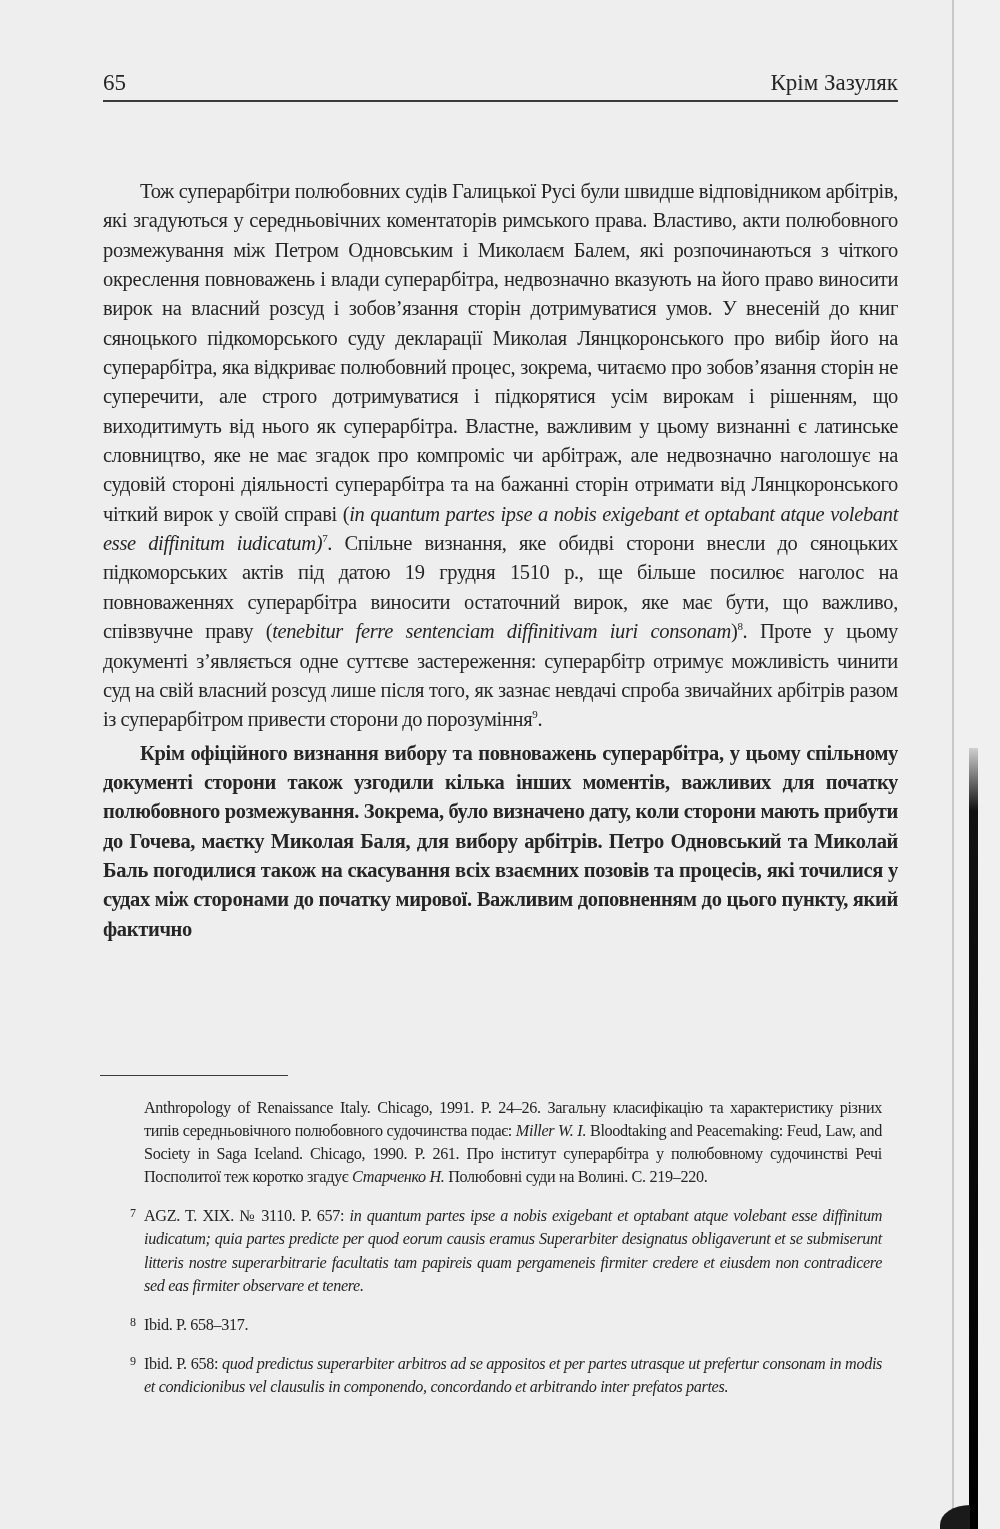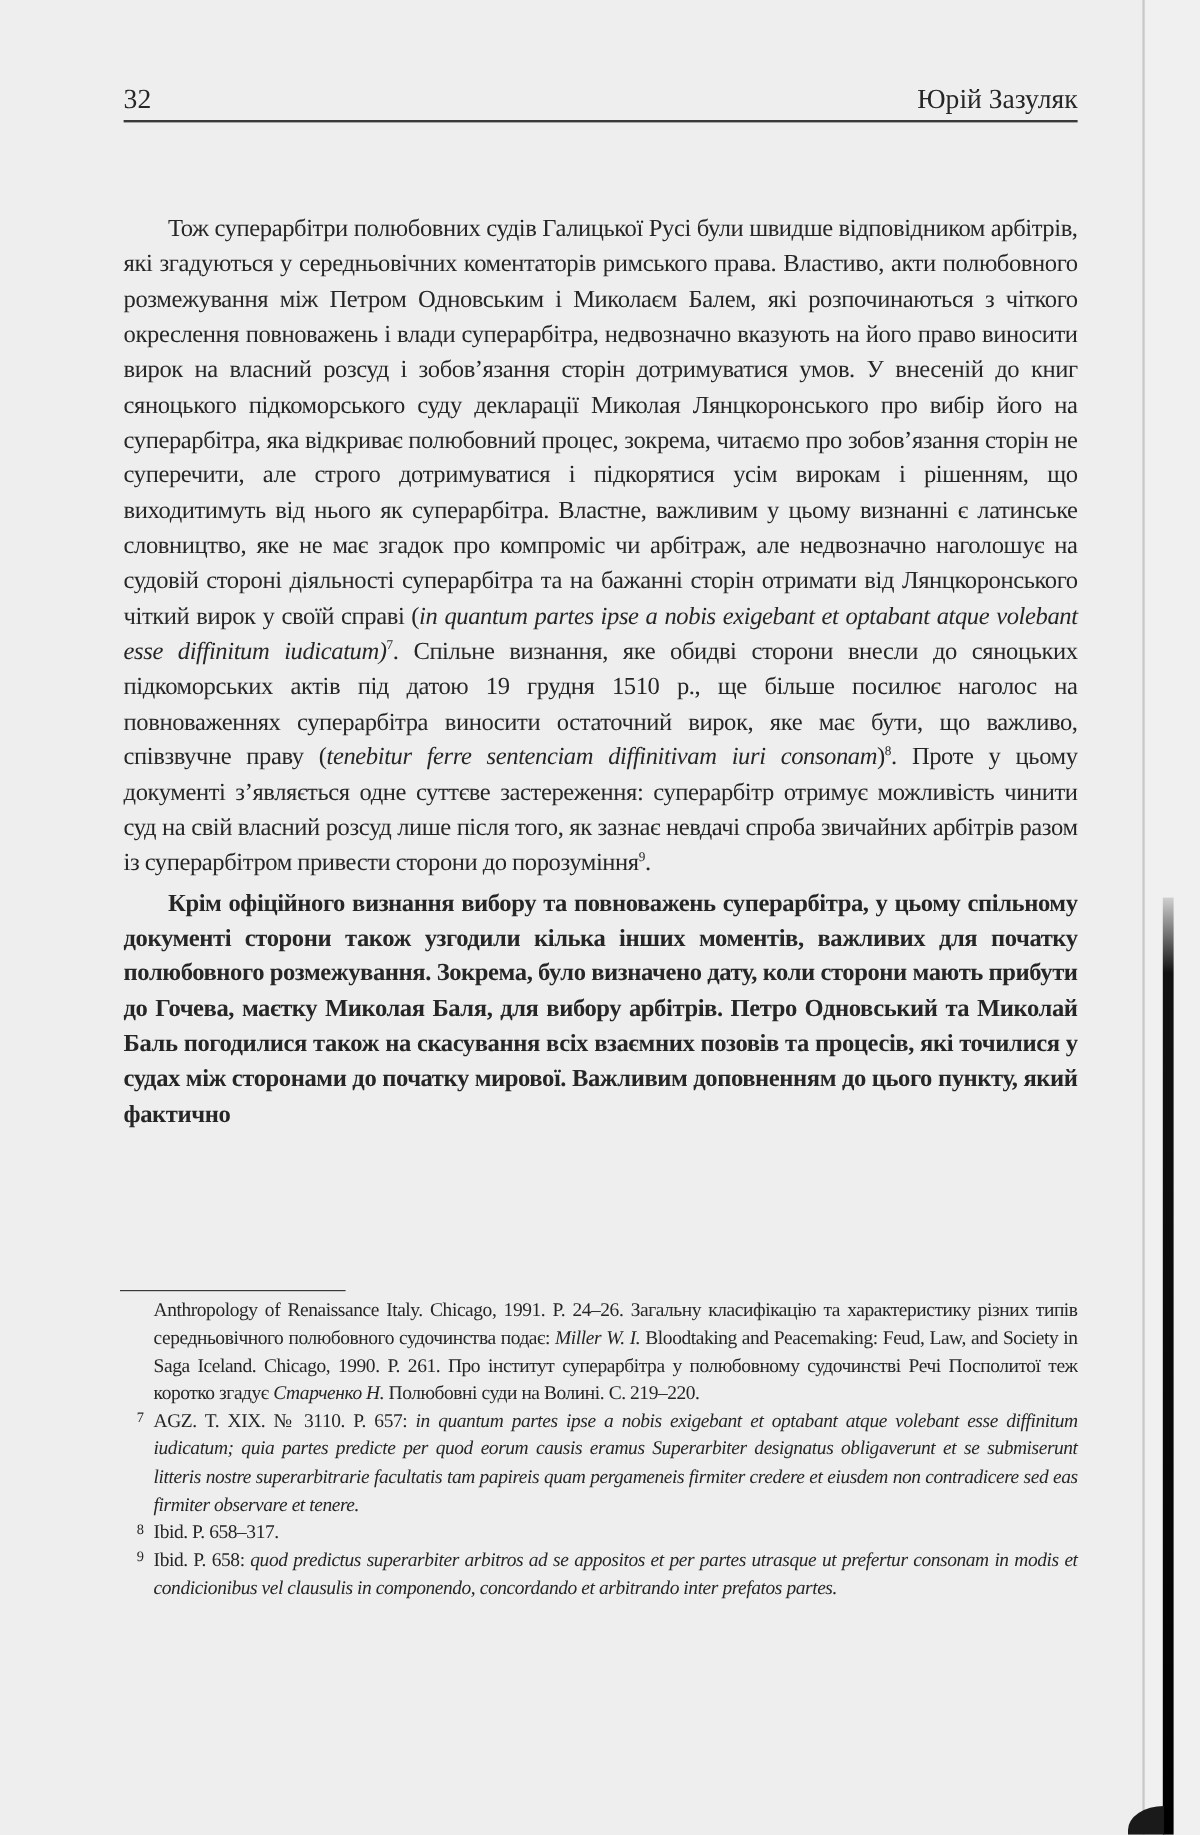--- a/index.html
+++ b/index.html
@@ -131,42 +131,42 @@
     top: 1081px;
     width: 784px;
     font-size: 16.2px;
     line-height: 23.1px;
     text-align: justify;
     letter-spacing: -0.35px;
   }
   .fn {
     position: relative;
     padding-left: 14px;
-    margin: 0;
+    margin: 16px;
   }
   .fn .fn-mark {
     position: absolute;
     left: 0;
     top: -3px;
     font-size: 12px;
   }
   .fn i { font-style: italic; }
 </style>
 </head>
 <body>
 
 <div class="page"></div>
 <div class="page-edge"></div>
 <div class="right-margin"></div>
 <div class="dark-strip"></div>
 <div class="bottom-shadow"></div>
 
 <div class="header">
-  <span class="page-number">32</span>
-  <span class="running-head">Юрій Зазуляк</span>
+  <span class="page-number">65</span>
+  <span class="running-head">Крім Зазуляк</span>
 </div>
 <div class="header-rule"></div>
 
 <div class="body-text">
   <p><span>Тож суперарбітри полюбовних судів Галицької Русі були швидше відповідником арбітрів, які згадуються у середньовічних коментаторів римського права. Властиво, акти полюбовного розмежування між Петром Одновським і Миколаєм Балем, які розпочинаються з чіткого окреслення повноважень і влади суперарбітра, недвозначно вказують на його право виносити вирок на власний розсуд і зобов’язання сторін дотримуватися умов. У внесеній до книг сяноцького підкоморського суду декларації Миколая Лянцкоронського про вибір його на суперарбітра, яка відкриває полюбовний процес, зокрема, читаємо про зобов’язання сторін не суперечити, але строго дотримуватися і підкорятися усім вирокам і рішенням, що виходитимуть від нього як суперарбітра. Властне, важливим у цьому визнанні є латинське словництво, яке не має згадок про компроміс чи арбітраж, але недвозначно наголошує на судовій стороні діяльності суперарбітра та на бажанні сторін отримати від Лянцкоронського чіткий вирок у своїй справі (</span><i>in quantum partes ipse a nobis exigebant et optabant atque volebant esse diffinitum iudicatum)</i><sup>7</sup><span>. Спільне визнання, яке обидві сторони внесли до сяноцьких підкоморських актів під датою 19 грудня 1510 р., ще більше посилює наголос на повноваженнях суперарбітра виносити остаточний вирок, яке має бути, що важливо, співзвучне праву (</span><i>tenebitur ferre sentenciam diffinitivam iuri consonam</i><span>)</span><sup>8</sup><span>. Проте у цьому документі з’являється одне суттєве застереження: суперарбітр отримує можливість чинити суд на свій власний розсуд лише після того, як зазнає невдачі спроба звичайних арбітрів разом із суперарбітром привести сторони до порозуміння</span><sup>9</sup><span>.</span></p>
   <p><span>Крім офіційного визнання вибору та повноважень суперарбітра, у цьому спільному документі сторони також узгодили кілька інших моментів, важливих для початку полюбовного розмежування. Зокрема, було визначено дату, коли сторони мають прибути до Гочева, маєтку Миколая Баля, для вибору арбітрів. Петро Одновський та Миколай Баль погодилися також на скасування всіх взаємних позовів та процесів, які точилися у судах між сторонами до початку мирової. Важливим доповненням до цього пункту, який фактично</span></p>
 </div>
 
 <div class="fn-rule"></div>
 

